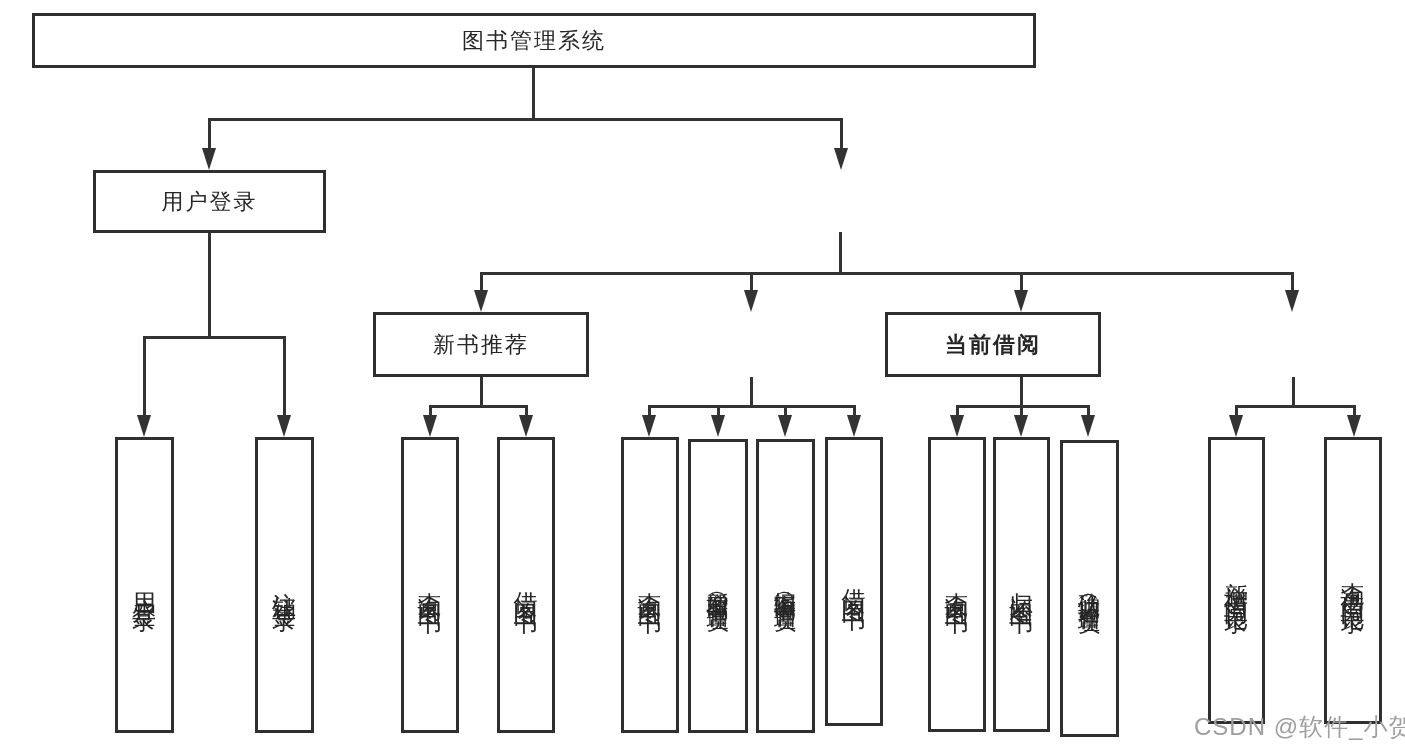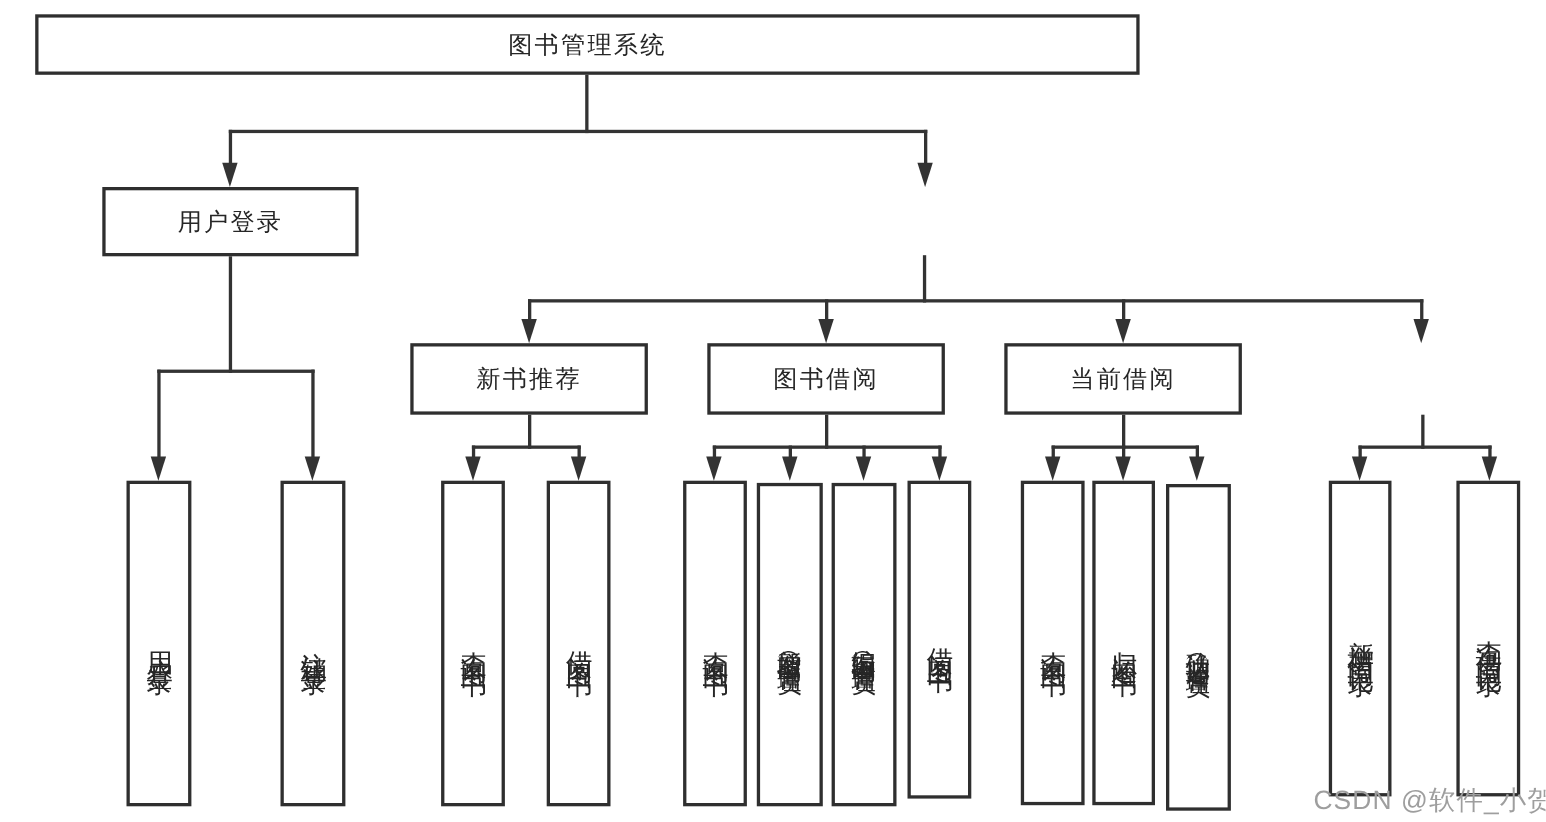--- a/index.html
+++ b/index.html
@@ -67,24 +67,21 @@
     <span>图书管理系统</span>
   </div>
 
   <div class="box hbox" style="left:82px; top:170px; width:233px; height:63px;">
     <span>用户登录</span>
   </div>
 
   <div class="box hbox" style="left:362px; top:312px; width:216px; height:65px;align-items:center;">
     <span>新书推荐</span>
   </div>
-  <div class="box hbox" style="left:632px; top:312px; width:216px; height:65px;">
-    <span>图书借阅</span>
-  </div>
-  <div class="box hbox" style="left:902px; top:312px; width:216px; height:65px;">
+  <div class="box hbox" style="left:874px; top:312px; width:216px; height:65px;font-weight:bold;">
     <span>当前借阅</span>
   </div>
 
   <div class="box" style="left:104px; top:437px; width:59px; height:296px;">
     <span class="vtext">用户登录</span>
   </div>
   <div class="box" style="left:244px; top:437px; width:59px; height:296px;">
     <span class="vtext">注销登录</span>
   </div>
 

